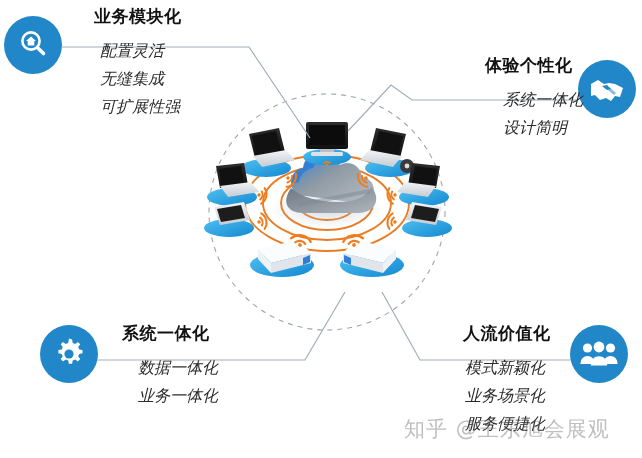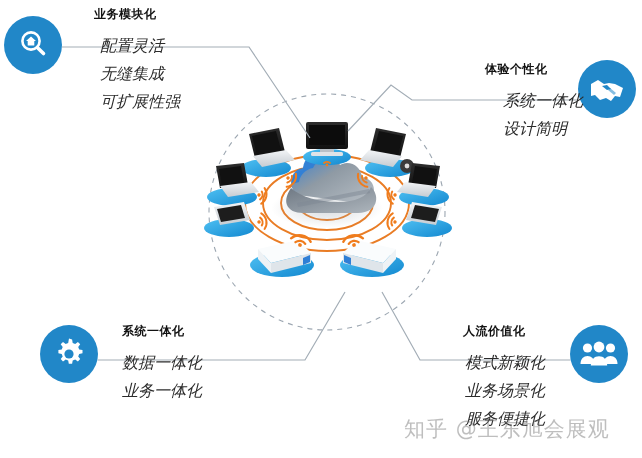--- a/index.html
+++ b/index.html
@@ -29,37 +29,37 @@
   }
   .badge svg{display:block;}
   #badge-module   {left:4px;  top:16px;}
   #badge-exp      {left:578px;top:60px;}
   #badge-system   {left:40px; top:325px;}
   #badge-people   {left:570px;top:325px;}
 
   
   .quad{position:absolute;z-index:5;}
   .quad .q-title{
-    font-size:12px;font-weight:bold;color:#121212;
+    font-size:17px;font-weight:bold;color:#121212;
     letter-spacing:.5px;white-space:nowrap;line-height:1;
   }
   .quad .q-list{margin-top:12px;}
   .quad .q-item{
     font-size:16px;color:#2b2b2b;line-height:28px;white-space:nowrap;font-style:italic;
   }
 
   #quad-module{left:94px;top:8px;}
   #quad-module .q-list{margin-left:6px;}
 
-  #quad-exp{left:485px;top:63px;}
+  #quad-exp{left:485px;top:57px;}
   #quad-exp .q-title{text-align:left;}
   #quad-exp .q-list{margin-left:18px;}
 
   #quad-system{left:122px;top:325px;}
-  #quad-system .q-list{margin-left:0;text-align:right;}
+  #quad-system .q-list{margin-left:16px;}
 
   #quad-people{left:463px;top:325px;}
   #quad-people .q-list{margin-left:2px;}
 
   
   #watermark{
     position:absolute;left:404px;top:415px;
     z-index:6;
     font-size:21px;
     color:rgba(110,110,110,.45);

